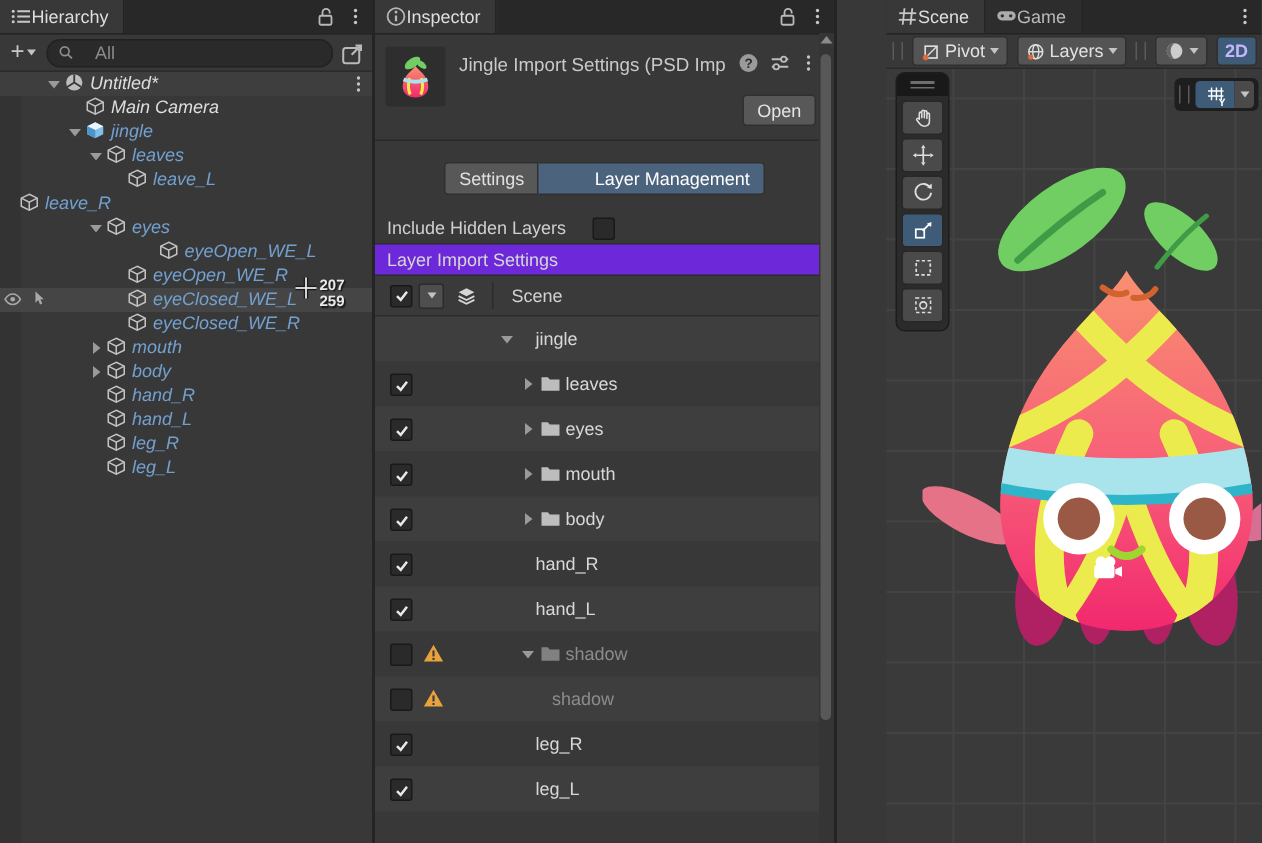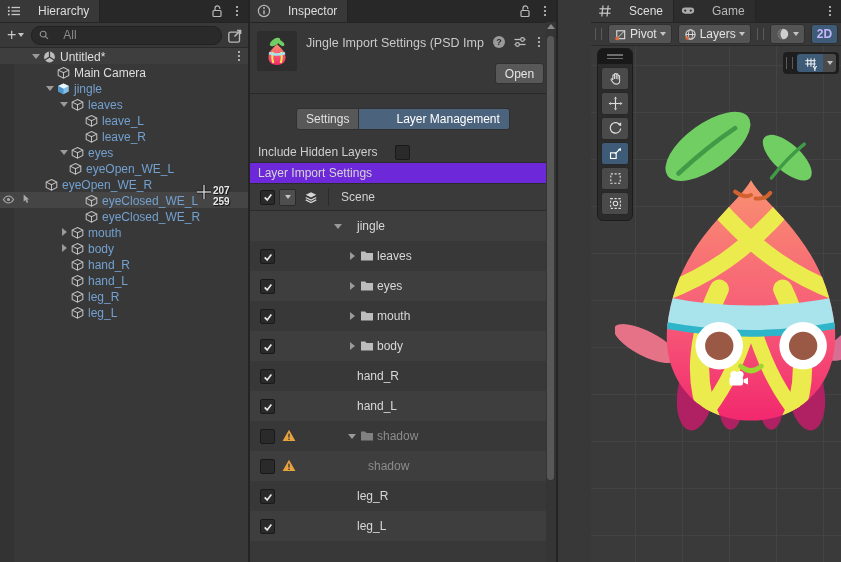--- a/index.html
+++ b/index.html
@@ -4,40 +4,40 @@
 <style>
   html,body{margin:0;padding:0;}
   body{width:841px;height:562px;overflow:hidden;background:#383838;
        font-family:"Liberation Sans",sans-serif;font-size:12px;color:#D2D2D2;
        -webkit-font-smoothing:antialiased;}
   .app{display:flex;width:841px;height:562px;}
   svg{display:block;}
 
   
   .tabbar{height:22px;background:#282828;display:flex;align-items:stretch;position:relative;border-bottom:1px solid #242424;}
-  .tab{display:flex;align-items:center;gap:17px;padding:0 10px 0 7px;background:#383838;border-right:1px solid #242424;color:#DEDEDE;}
+  .tab{display:flex;align-items:center;gap:0;padding:0 10px 0 7px;background:#383838;border-right:1px solid #242424;color:#DEDEDE;}
   .tab.inactive{background:#2D2D2D;color:#B9B9B9;}
   .tabbar .bar-right{margin-left:auto;display:flex;align-items:center;gap:8px;padding-right:6px;color:#B9B9B9;}
   .icon14{width:14px;height:14px;display:inline-block;}
   .kebab-btn{width:10px;height:14px;color:#C8C8C8;}
   .caret{width:0;height:0;border-left:3.5px solid transparent;border-right:3.5px solid transparent;border-top:4.5px solid #C4C4C4;display:inline-block;}
   .exp{width:12px;height:16px;display:inline-flex;align-items:center;justify-content:center;flex:none;}
   .exp.open::before{content:"";border-left:4px solid transparent;border-right:4px solid transparent;border-top:5px solid #9A9A9A;}
   .exp.closed::before{content:"";border-top:4px solid transparent;border-bottom:4px solid transparent;border-left:5px solid #9A9A9A;}
   .cb{width:13px;height:13px;background:#2A2A2A;border:1px solid #191919;border-radius:2px;display:inline-flex;align-items:center;justify-content:center;}
 
   
   .hierarchy{width:248px;flex:none;display:flex;flex-direction:column;border-right:2px solid #242424;background:#383838;}
   .h-toolbar{height:24px;display:flex;align-items:center;gap:4px;padding:0 4px;background:#383838;border-bottom:1px solid #2A2A2A;}
   .add-btn{display:flex;align-items:center;gap:2px;color:#C8C8C8;font-size:16px;line-height:1;padding:0 3px;}
   .search{flex:1;height:17px;background:#2A2A2A;border:1px solid #212121;border-radius:9px;display:flex;align-items:center;gap:13px;padding:0 6px;color:#8A8A8A;}
   .popout-btn{width:18px;height:16px;color:#B9B9B9;}
   .tree{position:relative;flex:1;}
   .tree::before{content:"";position:absolute;left:0;top:0;bottom:0;width:14px;background:#333333;}
-  .h-row{position:relative;height:16px;display:flex;align-items:flex-end;white-space:nowrap;}
+  .h-row{position:relative;height:16px;display:flex;align-items:flex-start;white-space:nowrap;font-style:italic;}
   .h-row.header{background:#3E3E3E;}
   .h-row.hovered{background:#454545;}
   .h-row .obj-icon{width:15px;height:14px;margin-right:3px;flex:none;}
   .h-label{font-size:12px;}
   .h-label.blue{color:#73A0CF;}
   .h-label.white{color:#DEDEDE;}
   .row-kebab{position:absolute;right:4px;top:1px;width:10px;height:14px;color:#C8C8C8;}
   .gutter-icons{position:absolute;left:2px;top:1px;display:flex;gap:4px;color:#A8A8A8;}
   .gutter-icons svg{width:13px;height:13px;}
   .cursor-overlay{position:absolute;left:196px;top:136px;pointer-events:none;}
@@ -218,51 +218,51 @@
         <div class="h-row" style="padding-left: 72px;">
           <span class="exp none"></span>
           <span class="obj-icon">
             <svg viewBox="0 0 15 15" width="15" height="14">
               <path d="M7.5 1.6 13.2 4.4v5.8L7.5 13 1.8 10.2V4.4Z" fill="none" stroke="#C2C2C2" stroke-width="1.1"></path>
               <path d="M1.8 4.4 7.5 7.2l5.7-2.8M7.5 7.2V13" fill="none" stroke="#C2C2C2" stroke-width="1.1"></path>
             </svg>
           </span>
           <span class="h-label blue">leave_L</span>
         </div>
-        <div class="h-row" style="padding-left: 72px;">
+        <div class="h-row" style="">
           <span class="exp none"></span>
           <span class="obj-icon">
             <svg viewBox="0 0 15 15" width="15" height="14">
               <path d="M7.5 1.6 13.2 4.4v5.8L7.5 13 1.8 10.2V4.4Z" fill="none" stroke="#C2C2C2" stroke-width="1.1"></path>
               <path d="M1.8 4.4 7.5 7.2l5.7-2.8M7.5 7.2V13" fill="none" stroke="#C2C2C2" stroke-width="1.1"></path>
             </svg>
           </span>
           <span class="h-label blue">leave_R</span>
         </div>
         <div class="h-row" style="padding-left: 58px;">
           <span class="exp open"></span>
           <span class="obj-icon">
             <svg viewBox="0 0 15 15" width="15" height="14">
               <path d="M7.5 1.6 13.2 4.4v5.8L7.5 13 1.8 10.2V4.4Z" fill="none" stroke="#C2C2C2" stroke-width="1.1"></path>
               <path d="M1.8 4.4 7.5 7.2l5.7-2.8M7.5 7.2V13" fill="none" stroke="#C2C2C2" stroke-width="1.1"></path>
             </svg>
           </span>
           <span class="h-label blue">eyes</span>
         </div>
-        <div class="h-row" style="padding-left: 56px;">
+        <div class="h-row" style="padding-left: 93px;">
           <span class="exp none"></span>
           <span class="obj-icon">
             <svg viewBox="0 0 15 15" width="15" height="14">
               <path d="M7.5 1.6 13.2 4.4v5.8L7.5 13 1.8 10.2V4.4Z" fill="none" stroke="#C2C2C2" stroke-width="1.1"></path>
               <path d="M1.8 4.4 7.5 7.2l5.7-2.8M7.5 7.2V13" fill="none" stroke="#C2C2C2" stroke-width="1.1"></path>
             </svg>
           </span>
           <span class="h-label blue">eyeOpen_WE_L</span>
         </div>
-        <div class="h-row" style="padding-left: 32px;">
+        <div class="h-row" style="padding-left: 72px;">
           <span class="exp none"></span>
           <span class="obj-icon">
             <svg viewBox="0 0 15 15" width="15" height="14">
               <path d="M7.5 1.6 13.2 4.4v5.8L7.5 13 1.8 10.2V4.4Z" fill="none" stroke="#C2C2C2" stroke-width="1.1"></path>
               <path d="M1.8 4.4 7.5 7.2l5.7-2.8M7.5 7.2V13" fill="none" stroke="#C2C2C2" stroke-width="1.1"></path>
             </svg>
           </span>
           <span class="h-label blue">eyeOpen_WE_R</span>
         </div>
         <div class="h-row hovered" style="padding-left: 72px;">

